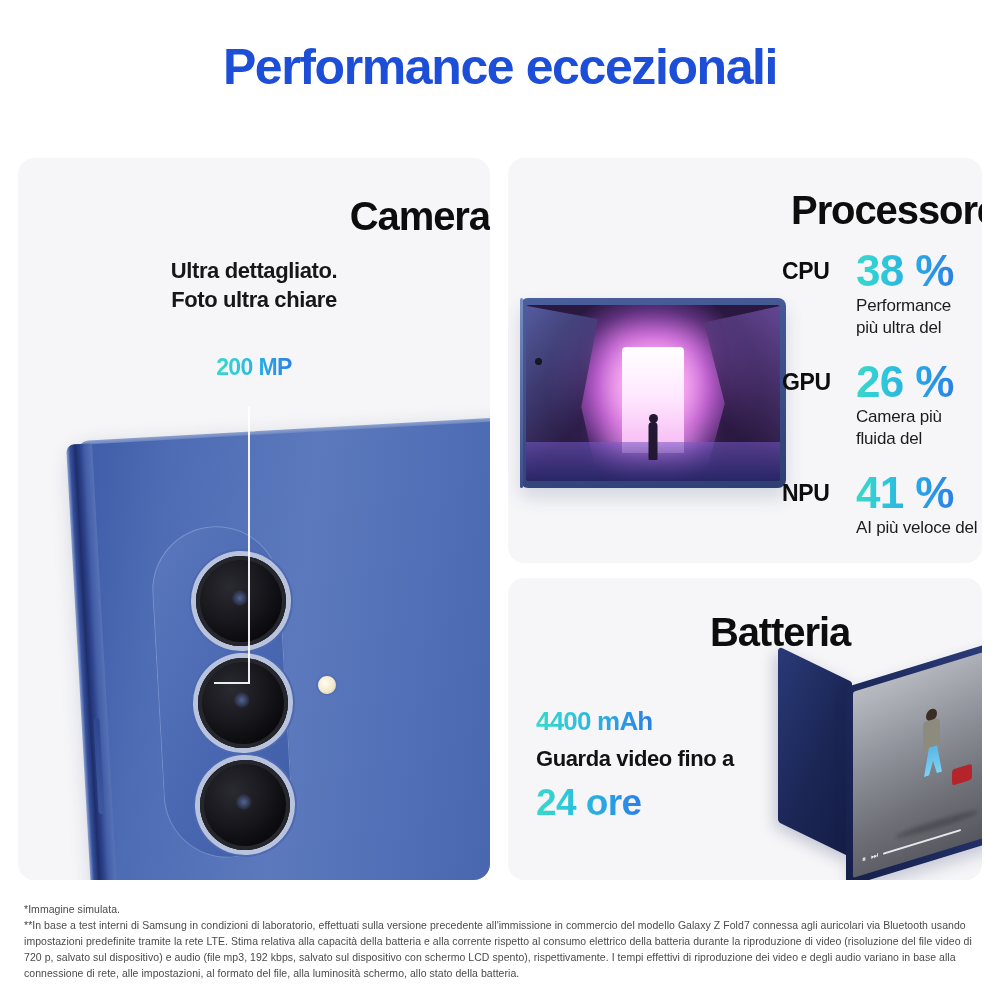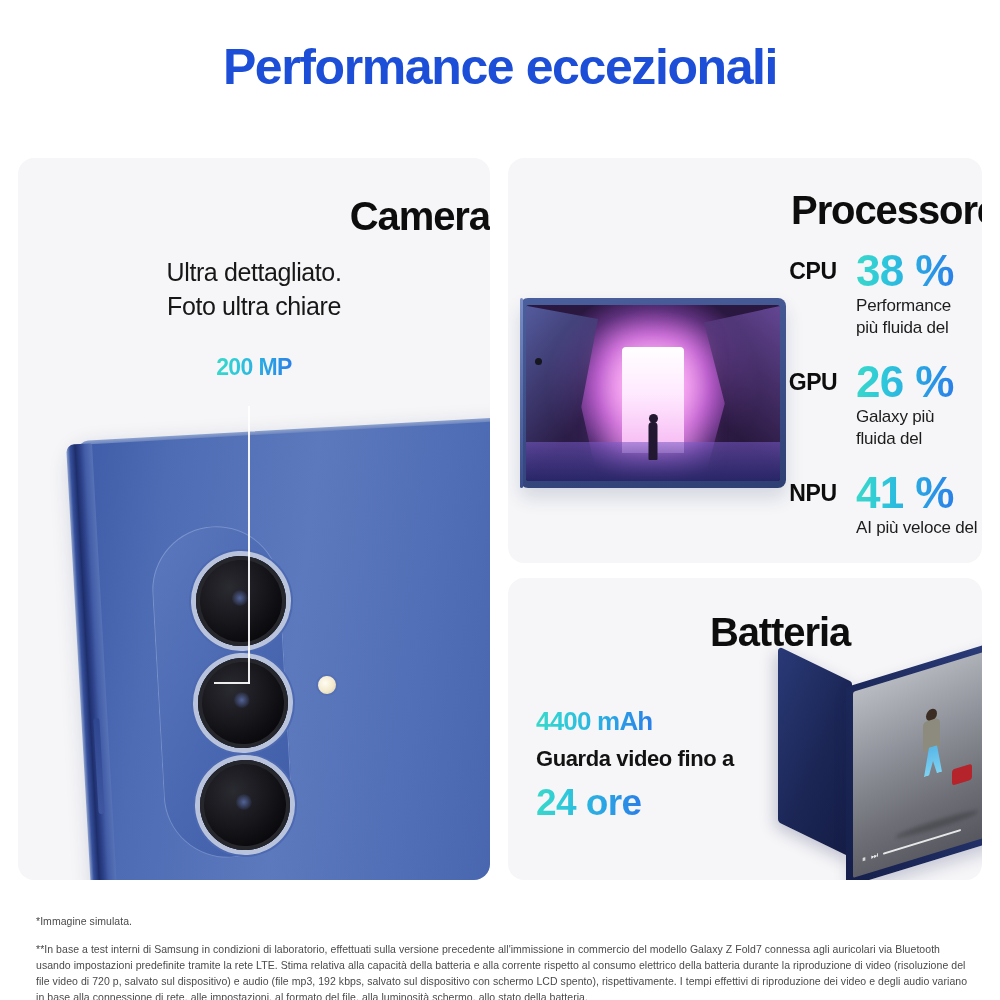--- a/index.html
+++ b/index.html
@@ -44,22 +44,22 @@
   .card-battery   { left: 508px; top: 578px; width: 474px; height: 302px; }
 
   .card-heading {
     font-size: 40px;
     font-weight: 700;
     letter-spacing: -1.1px;
     color: #0d0d0d;
     line-height: 1;
   }
   .card-sub {
-    font-size: 25px;
-    font-weight: 400;
+    font-size: 22px;
+    font-weight: 700;
     letter-spacing: -0.4px;
     color: #171717;
     line-height: 1.34;
   }
 
   
   .grad {
     background-image: linear-gradient(95deg, #3ad9c8 0%, #2ec9da 28%, #2aa7e4 62%, #2a7ee8 100%);
     -webkit-background-clip: text;
     background-clip: text;
@@ -288,21 +288,21 @@
   }
   .stat-row {
     position: relative;
     margin-bottom: 18px;
   }
   .stat-label {
     position: absolute;
     left: -6px;
     top: 12px;
     width: 62px;
-    text-align: center;
+    text-align: left;
     font-size: 23px;
     font-weight: 700;
     letter-spacing: -0.4px;
     color: #0d0d0d;
   }
   .stat-value {
     margin-left: 68px;
     font-size: 44px;
     letter-spacing: -0.6px;
     line-height: 1.12;
@@ -439,21 +439,21 @@
   .footnotes {
     position: absolute;
     left: 24px;
     top: 902px;
     width: 956px;
     font-size: 10.5px;
     line-height: 1.52;
     color: #4a4a4a;
     letter-spacing: 0.05px;
   }
-  .footnotes p { margin: 12px; }
+  .footnotes p { margin: 0; }
 </style>
 </head>
 <body>
 
 <div class="page-title">Performance eccezionali</div>
 
 <section class="card card-camera">
 
   <div class="cam-title card-heading">Camera</div>
 
@@ -510,31 +510,31 @@
 
   <div class="stats">
 
     <div class="stat-row">
       <div class="stat-label">CPU</div>
       <div class="stat-value">
         <span class="grad">38 %</span>
       </div>
       <div class="stat-desc">
         <div>Performance</div>
-        <div>più fluida del</div>
+        <div>più ultra del</div>
       </div>
     </div>
 
     <div class="stat-row">
       <div class="stat-label">GPU</div>
       <div class="stat-value">
         <span class="grad">26 %</span>
       </div>
       <div class="stat-desc">
-        <div>Galaxy più</div>
+        <div>Camera più</div>
         <div>fluida del</div>
       </div>
     </div>
 
     <div class="stat-row">
       <div class="stat-label">NPU</div>
       <div class="stat-value">
         <span class="grad">41 %</span>
       </div>
       <div class="stat-desc">

